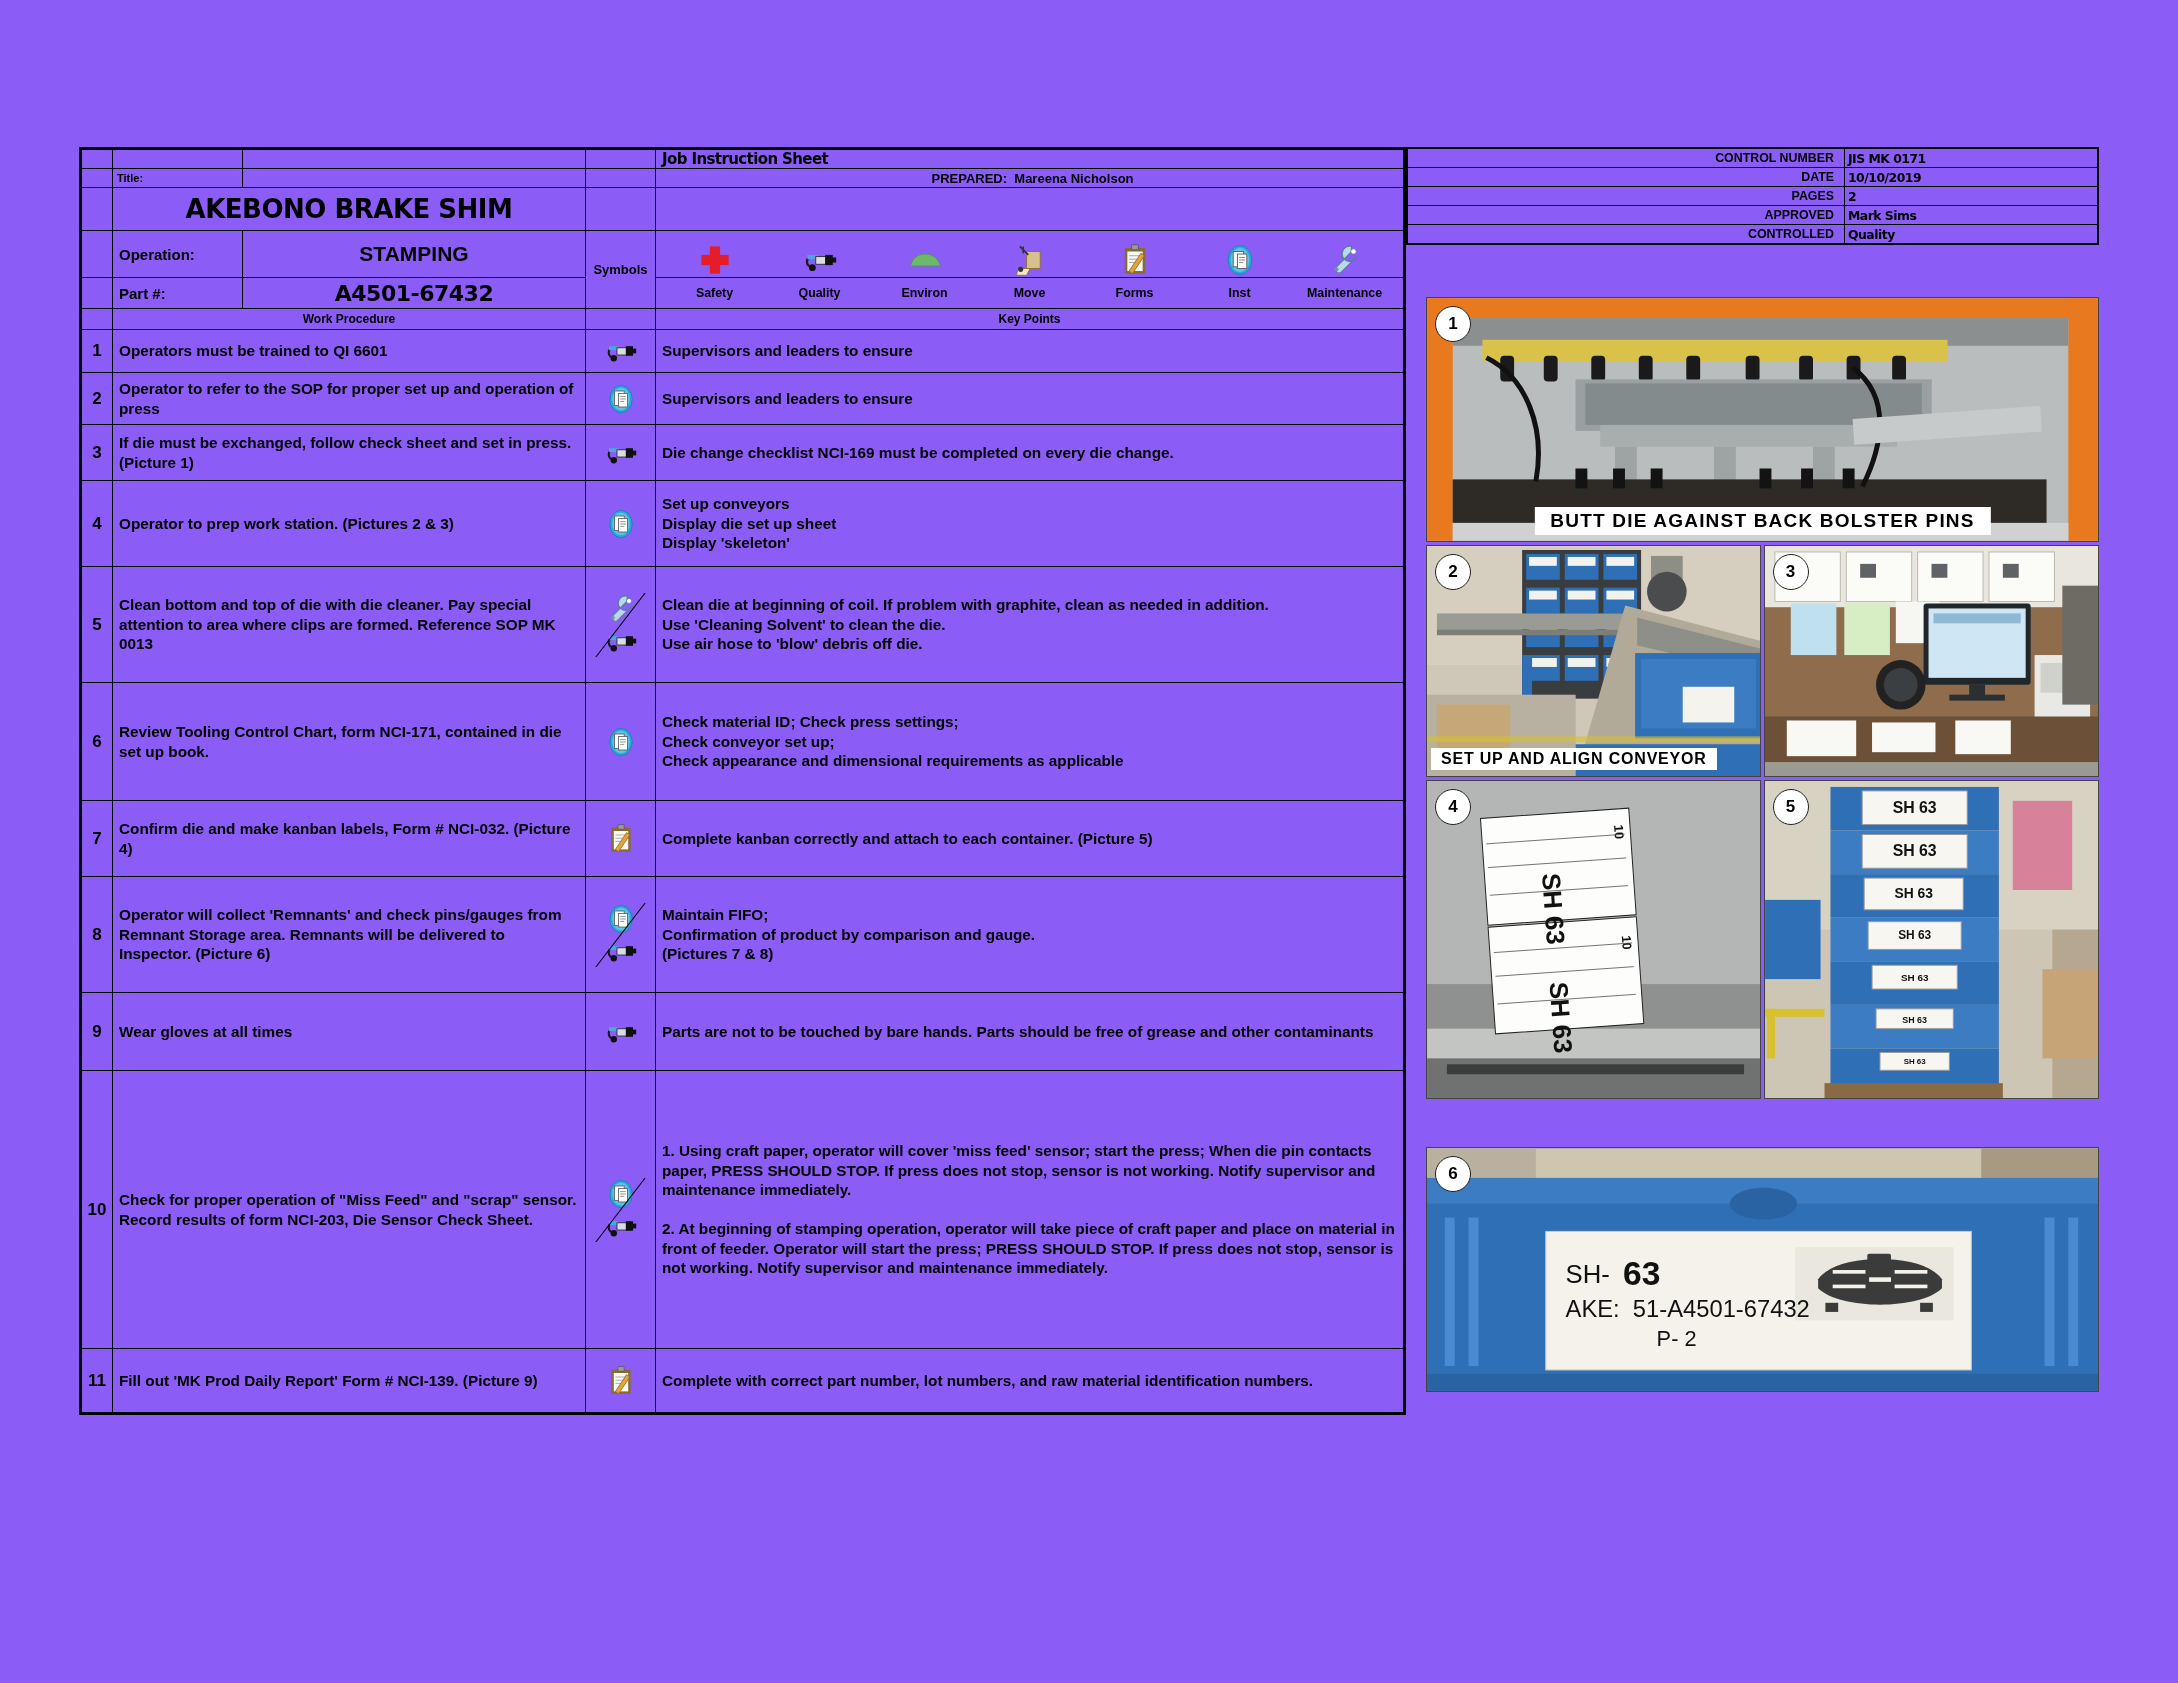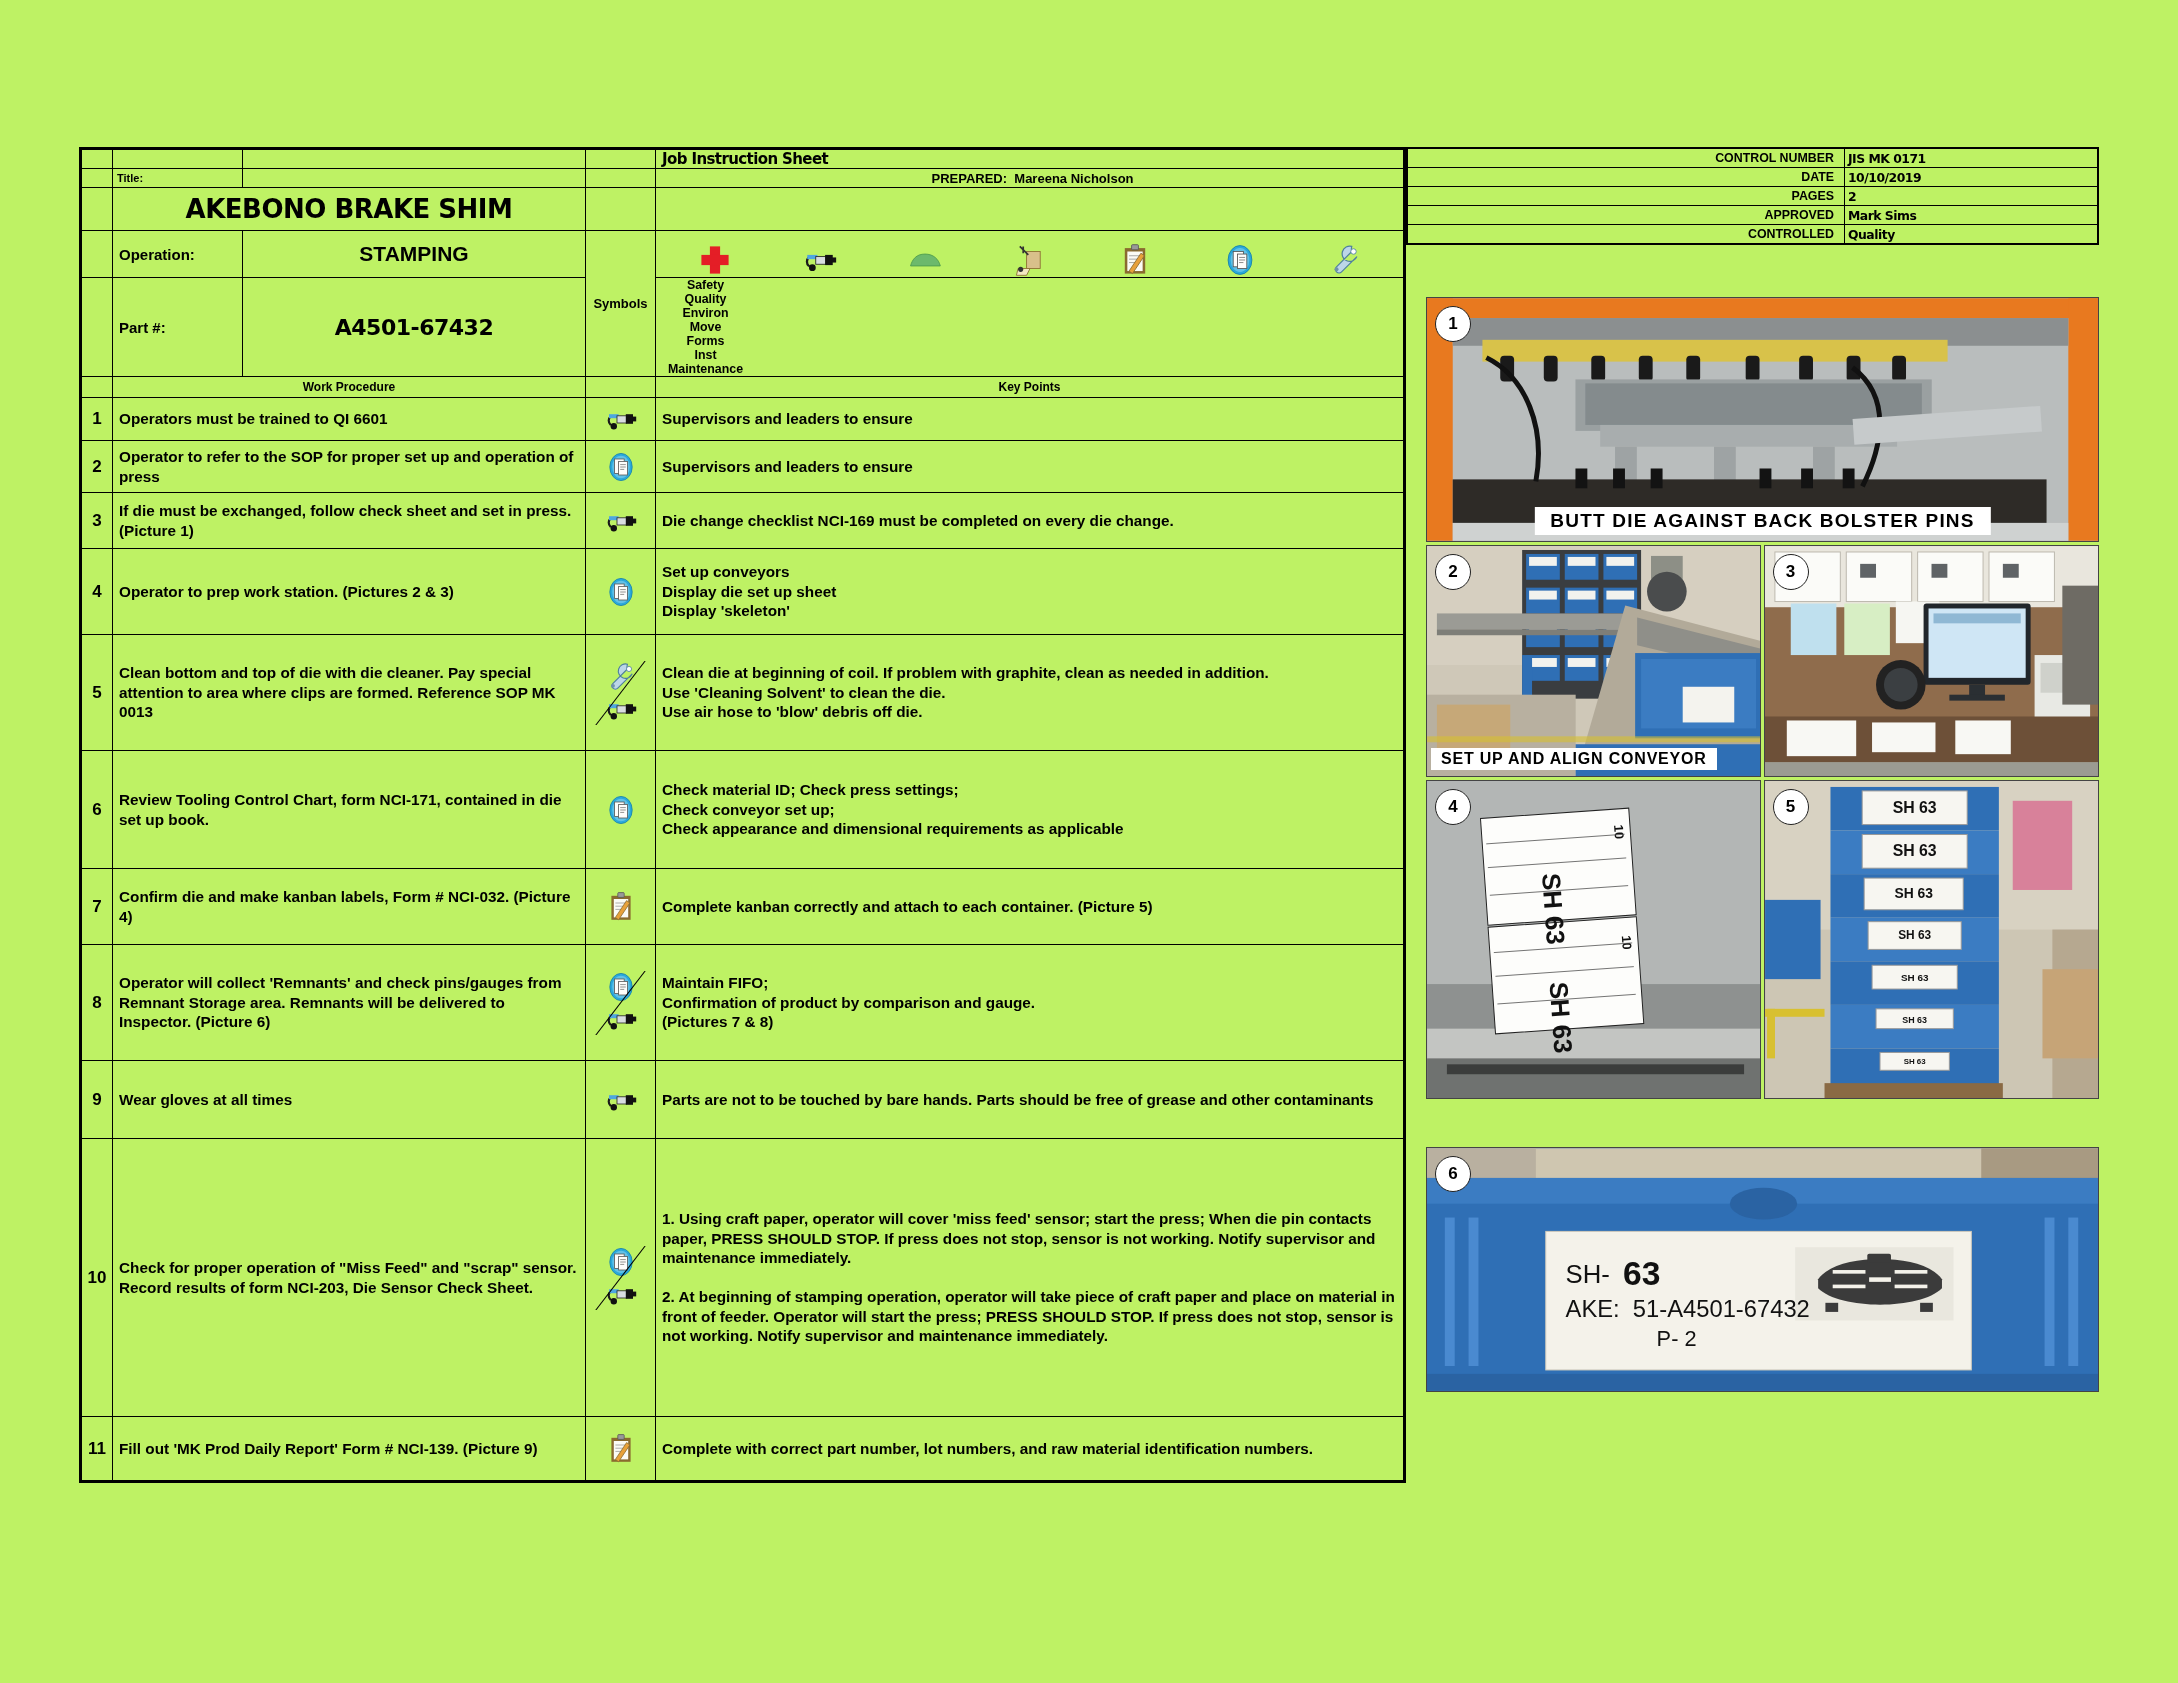--- a/index.html
+++ b/index.html
@@ -1,17 +1,17 @@
 <!DOCTYPE html>
 <html><head>
 <meta charset="utf-8">
 <style>
   html,body{margin:0;padding:0;background:#fff;}
   body{width:2178px;height:1683px;font-family:"Liberation Sans",sans-serif;color:#000;}
-  .page{position:relative;width:2178px;height:1683px;background:#bef264;}
+  .page{position:relative;width:2178px;height:1683px;background:#8b5cf6;}
 
   
   .sheet{position:absolute;left:79px;top:147px;width:1327px;border:3px solid #000;border-collapse:collapse;}
   table{border-collapse:collapse;}
   td{border:1px solid #000;vertical-align:middle;padding:0;}
 
   
   .titlecell{font-size:11px;font-weight:bold;padding-left:4px;}
   .bigtitle{font-size:26px;font-weight:bold;text-align:center;letter-spacing:-0.5px;
             font-family:"DejaVu Sans",sans-serif;}
@@ -23,21 +23,21 @@
   .prep{font-size:13px;font-weight:bold;padding-left:6px;text-align:center;}
 
   .metalbl{font-size:12.4px;font-weight:bold;text-align:right;padding-right:10px;white-space:nowrap;}
   .metaval{font-size:12.4px;font-weight:bold;padding-left:3px;white-space:nowrap;font-family:"DejaVu Sans",sans-serif;letter-spacing:-0.5px;}
 
   
   .symlbl{font-size:13px;font-weight:bold;text-align:center;}
   .symrow{display:flex;align-items:flex-end;justify-content:space-around;height:46px;padding:0 6px;}
   .symcell{width:87px;text-align:center;}
   .symname{font-size:12.4px;font-weight:bold;text-align:center;}
-  .symnames{display:flex;justify-content:space-around;padding:0 6px;flex-direction:column;}
+  .symnames{display:flex;justify-content:space-around;padding:0 6px;}
 
   
   .colhdr{font-size:12px;font-weight:bold;text-align:center;}
   .num{font-size:17px;font-weight:bold;text-align:center;width:30px;}
   .proc{font-size:15.3px;font-weight:bold;line-height:1.28;padding:3px 4px 3px 6px;margin-left:48px;}
   .kp{font-size:15.3px;font-weight:bold;line-height:1.28;padding:3px 4px 3px 6px;}
   .icn{width:55px;text-align:center;position:relative;}
 
   .slash{position:absolute;left:0;top:0;width:100%;height:100%;pointer-events:none;}
 

